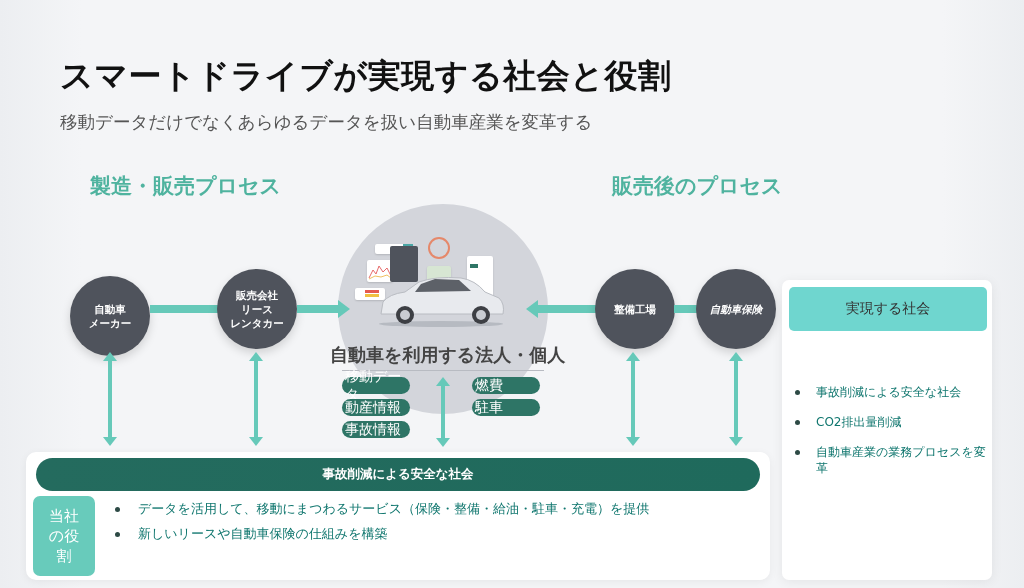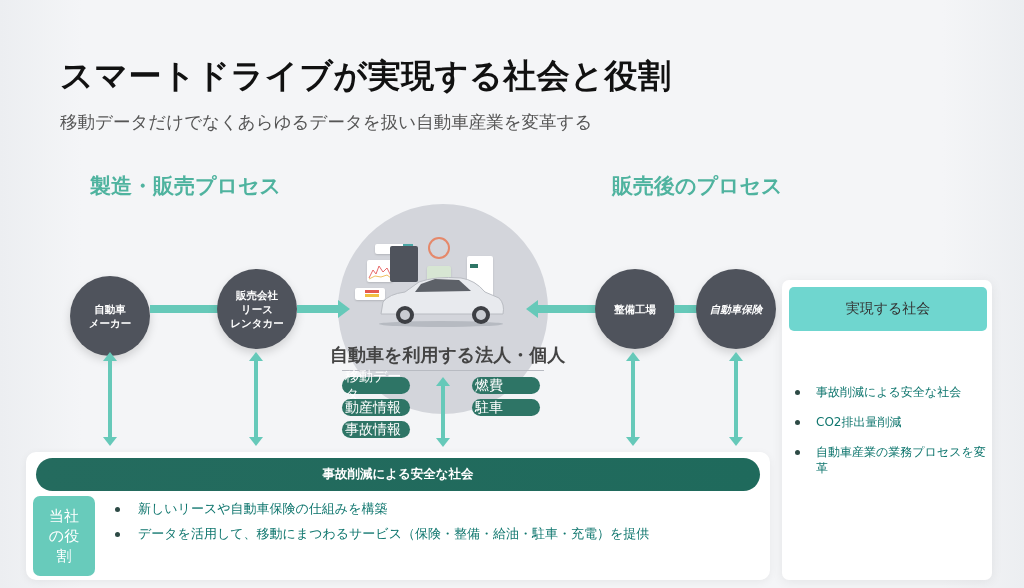--- a/index.html
+++ b/index.html
@@ -209,22 +209,22 @@
 <div class="abs platform-card"></div>
 <div class="abs platform-bar">
   <span>事故削減による安全な社会</span>
 </div>
 <div class="abs role-box">
   <span>当社</span>
   <span>の役</span>
   <span>割</span>
 </div>
 <ul class="abs role-list">
+  <li>データを活用して、移動にまつわるサービス（保険・整備・給油・駐車・充電）を提供</li>
   <li>新しいリースや自動車保険の仕組みを構築</li>
-  <li>データを活用して、移動にまつわるサービス（保険・整備・給油・駐車・充電）を提供</li>
 </ul>
 
 <div class="abs society-card"></div>
 <div class="abs society-head">
   <span>実現する社会</span>
 </div>
 <ul class="abs society-list">
   <li>事故削減による安全な社会</li>
   <li>CO2排出量削減</li>
   <li>自動車産業の業務プロセスを変革</li>

